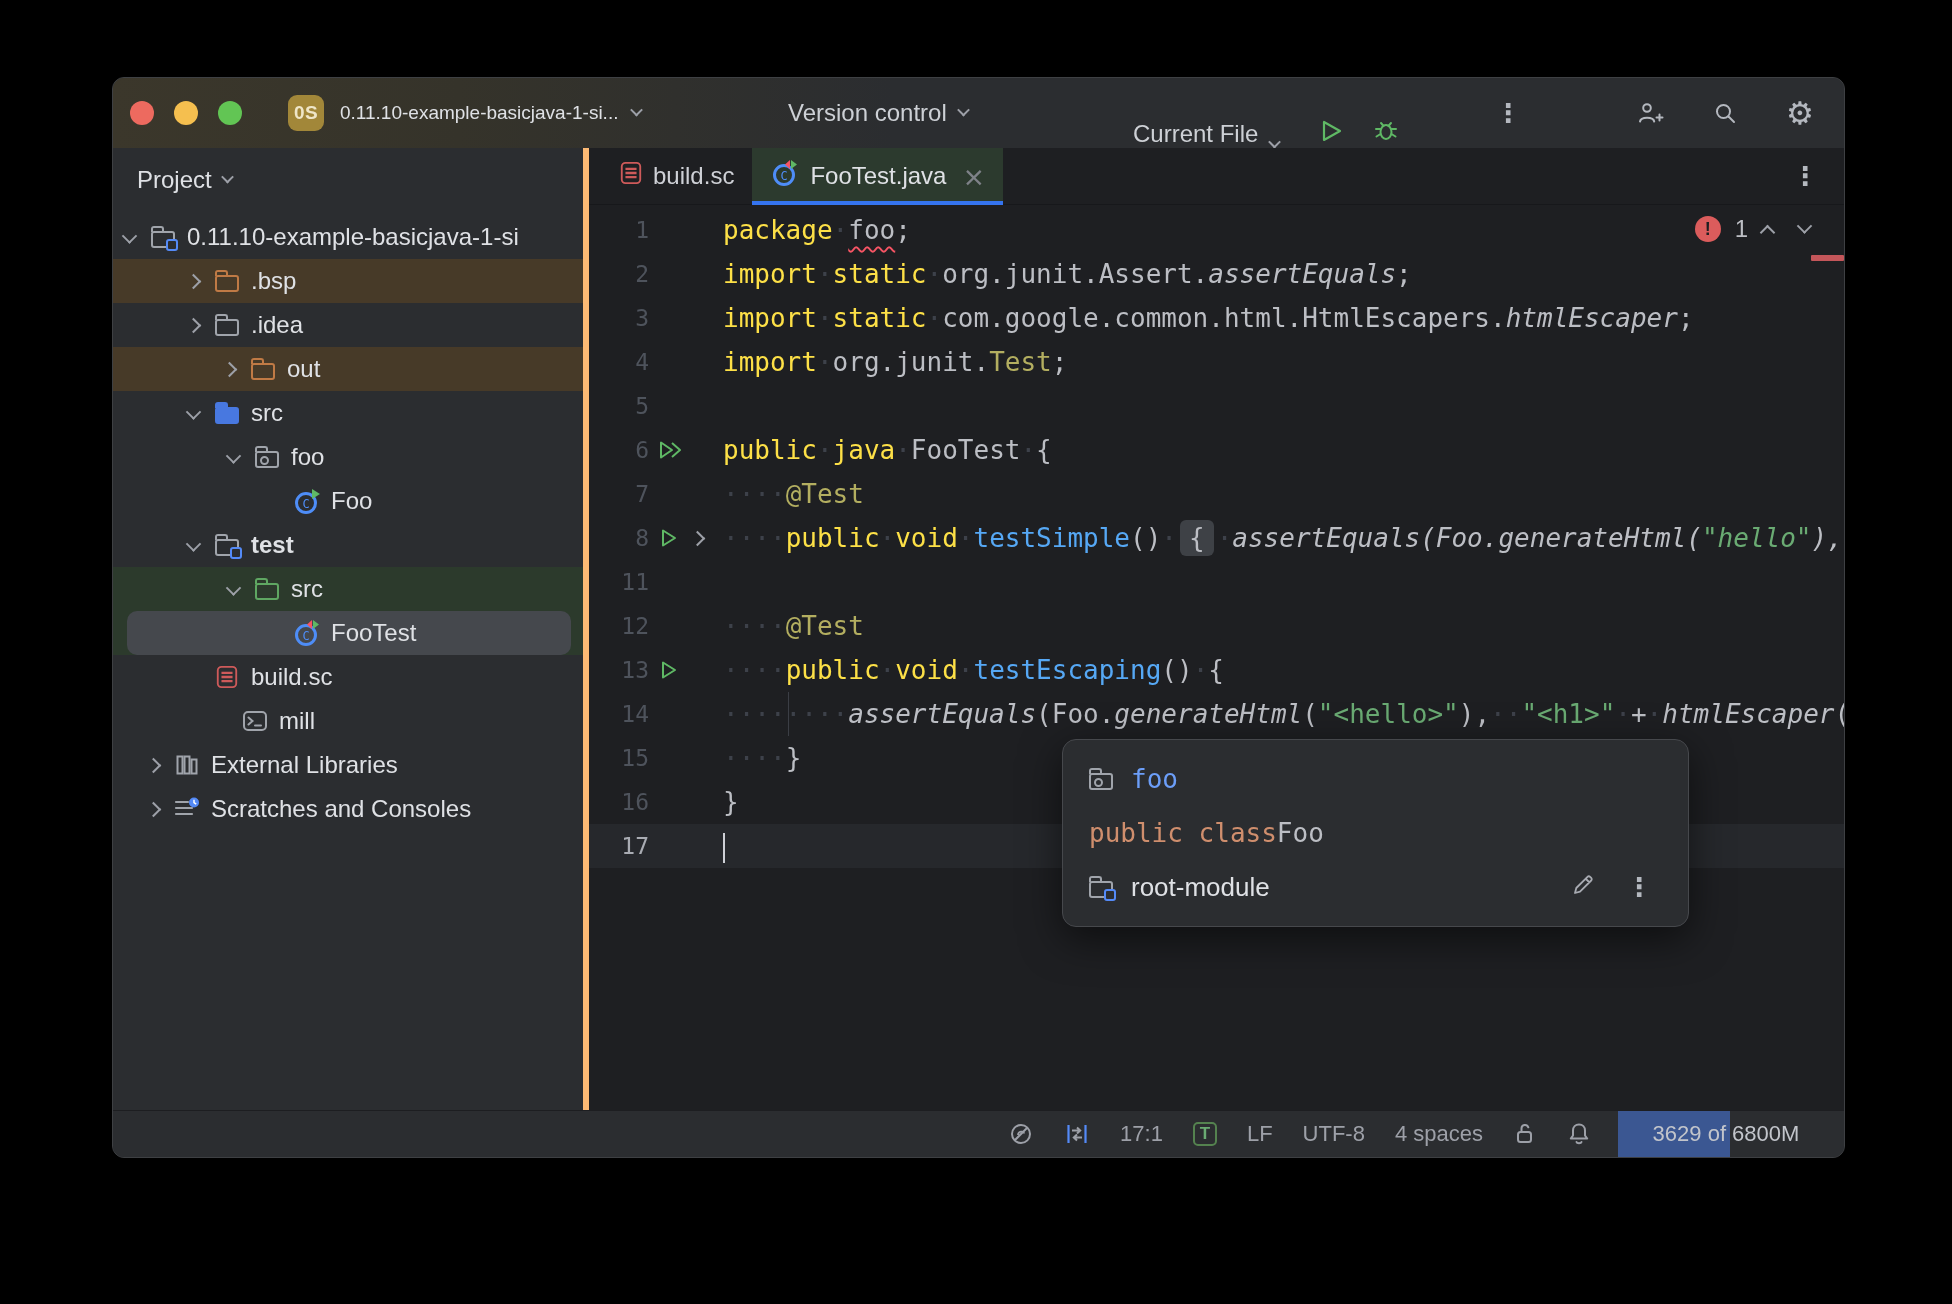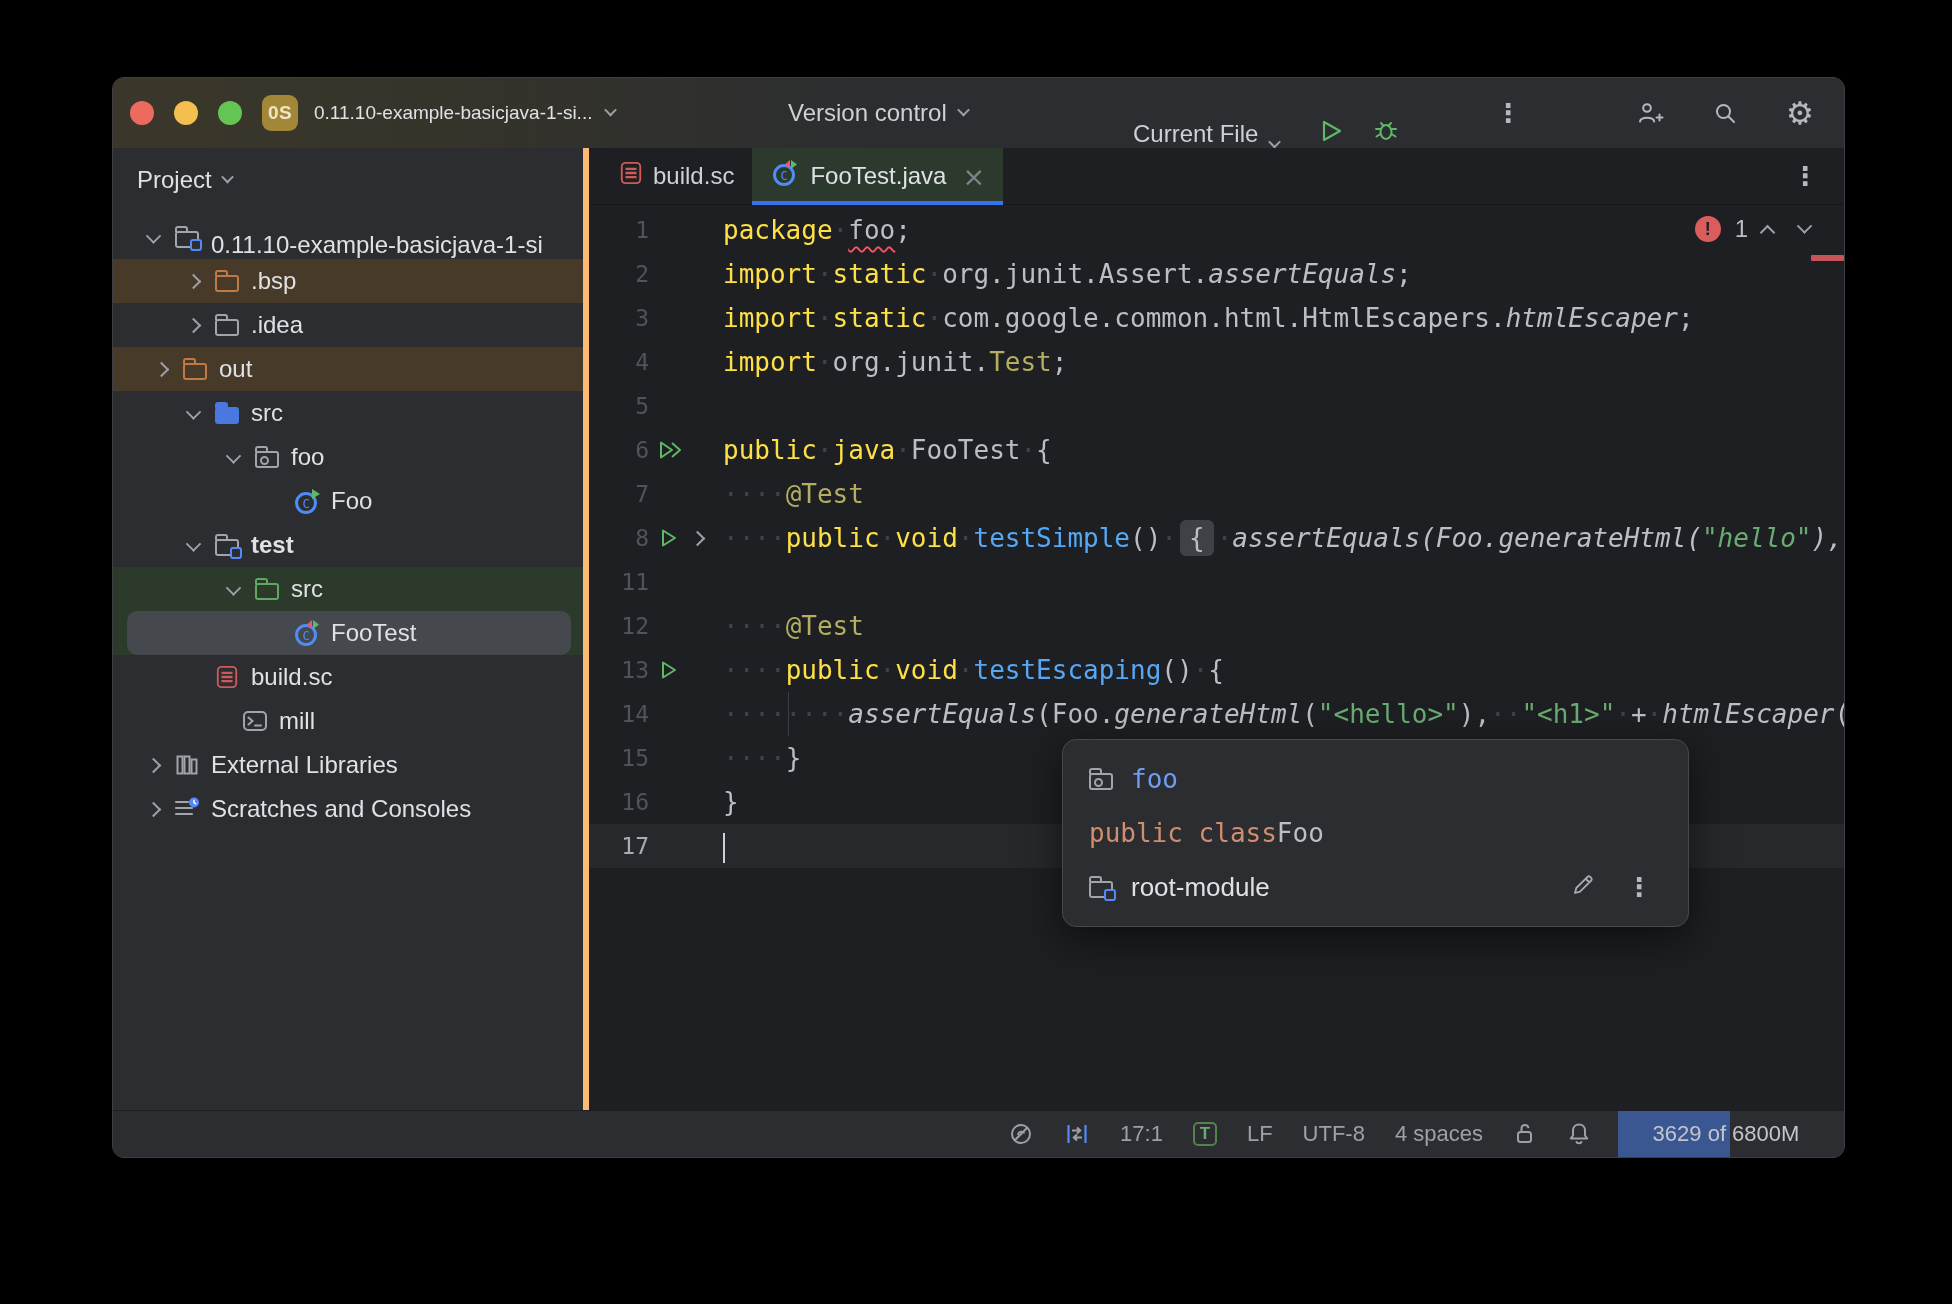--- a/index.html
+++ b/index.html
@@ -7,21 +7,21 @@
        font-family:"Liberation Sans",sans-serif;-webkit-font-smoothing:antialiased}
   .window{position:absolute;left:112px;top:77px;width:1733px;height:1081px;background:#2B2D30;
           border-radius:12px;overflow:hidden;box-shadow:0 25px 70px rgba(0,0,0,.65);border:1px solid #3E4043;box-sizing:border-box}
   
   .titlebar{position:absolute;top:0;left:0;right:0;height:70px;
             background:linear-gradient(90deg,#3B372B 0%,#35332A 20%,#2B2D30 45%);}
   .tb-left{position:absolute;left:0;top:0;height:100%;display:flex;align-items:center;padding-left:17px}
   .light{width:24px;height:24px;border-radius:50%;margin-right:20px}
   .l-red{background:#ED6A5F}.l-yellow{background:#F5BF4F}.l-green{background:#62C554}
   .badge{width:36px;height:36px;border-radius:9px;background:#A28739;color:#EFE6C8;font-weight:bold;
-         font-size:19px;display:flex;align-items:center;justify-content:center;letter-spacing:.5px}
+         font-size:19px;display:flex;align-items:center;justify-content:center;margin-left:26px;letter-spacing:.5px}
   .tb-title{color:#DFE1E5;font-size:19px;margin-left:16px;max-width:380px;white-space:nowrap}
   .chev{display:inline-block;width:9px;height:9px;border-right:2px solid #9DA0A8;border-bottom:2px solid #9DA0A8}
   .chev.down{transform:rotate(45deg) translate(-1px,-1px)}
   .chev.right{transform:rotate(-45deg)}
   .chev.sm{width:7px;height:7px}
   .tb-chev{margin-left:14px;margin-top:-4px}
   .tb-vc{position:absolute;left:675px;top:0;height:100%;display:flex;align-items:center;gap:12px;color:#CDD0D5;font-size:24px}
   .tb-rungroup{position:absolute;left:1020px;top:0;height:100%;display:flex;align-items:flex-end;color:#CDD0D5;font-size:24px}
   .tb-rungroup .chev{margin-left:12px;margin-top:-2px}
   .tb-icon{display:flex;align-items:center;justify-content:center;width:34px;height:34px;cursor:default}
@@ -156,21 +156,21 @@
     </div>
   </div>
 
   <div class="main">
     <aside class="panel">
       <div class="panel-header">
         <span>Project</span>
         <span class="chev sm down" style="margin-top:-3px"></span>
       </div>
       <div id="tree">
-          <div class="trow" style="padding-left: 24px; align-items: flex-end;">
+          <div class="trow" style="">
             <span class="tchev">
               <span class="chev down"></span>
             </span>
             <span class="ticon">
               <span class="fic f-mod"></span>
             </span>
             <span class="tlabel">0.11.10-example-basicjava-1-si</span>
           </div>
           <div class="trow bg-brown" style="padding-left: 64px;">
             <span class="tchev">
@@ -183,21 +183,21 @@
           </div>
           <div class="trow" style="padding-left: 64px;">
             <span class="tchev">
               <span class="chev right"></span>
             </span>
             <span class="ticon">
               <span class="fic"></span>
             </span>
             <span class="tlabel">.idea</span>
           </div>
-          <div class="trow bg-brown" style="padding-left: 32px;">
+          <div class="trow bg-brown" style="padding-left: 100px;">
             <span class="tchev">
               <span class="chev right"></span>
             </span>
             <span class="ticon">
               <span class="fic f-orange"></span>
             </span>
             <span class="tlabel">out</span>
           </div>
           <div class="trow" style="padding-left: 64px;">
             <span class="tchev">

